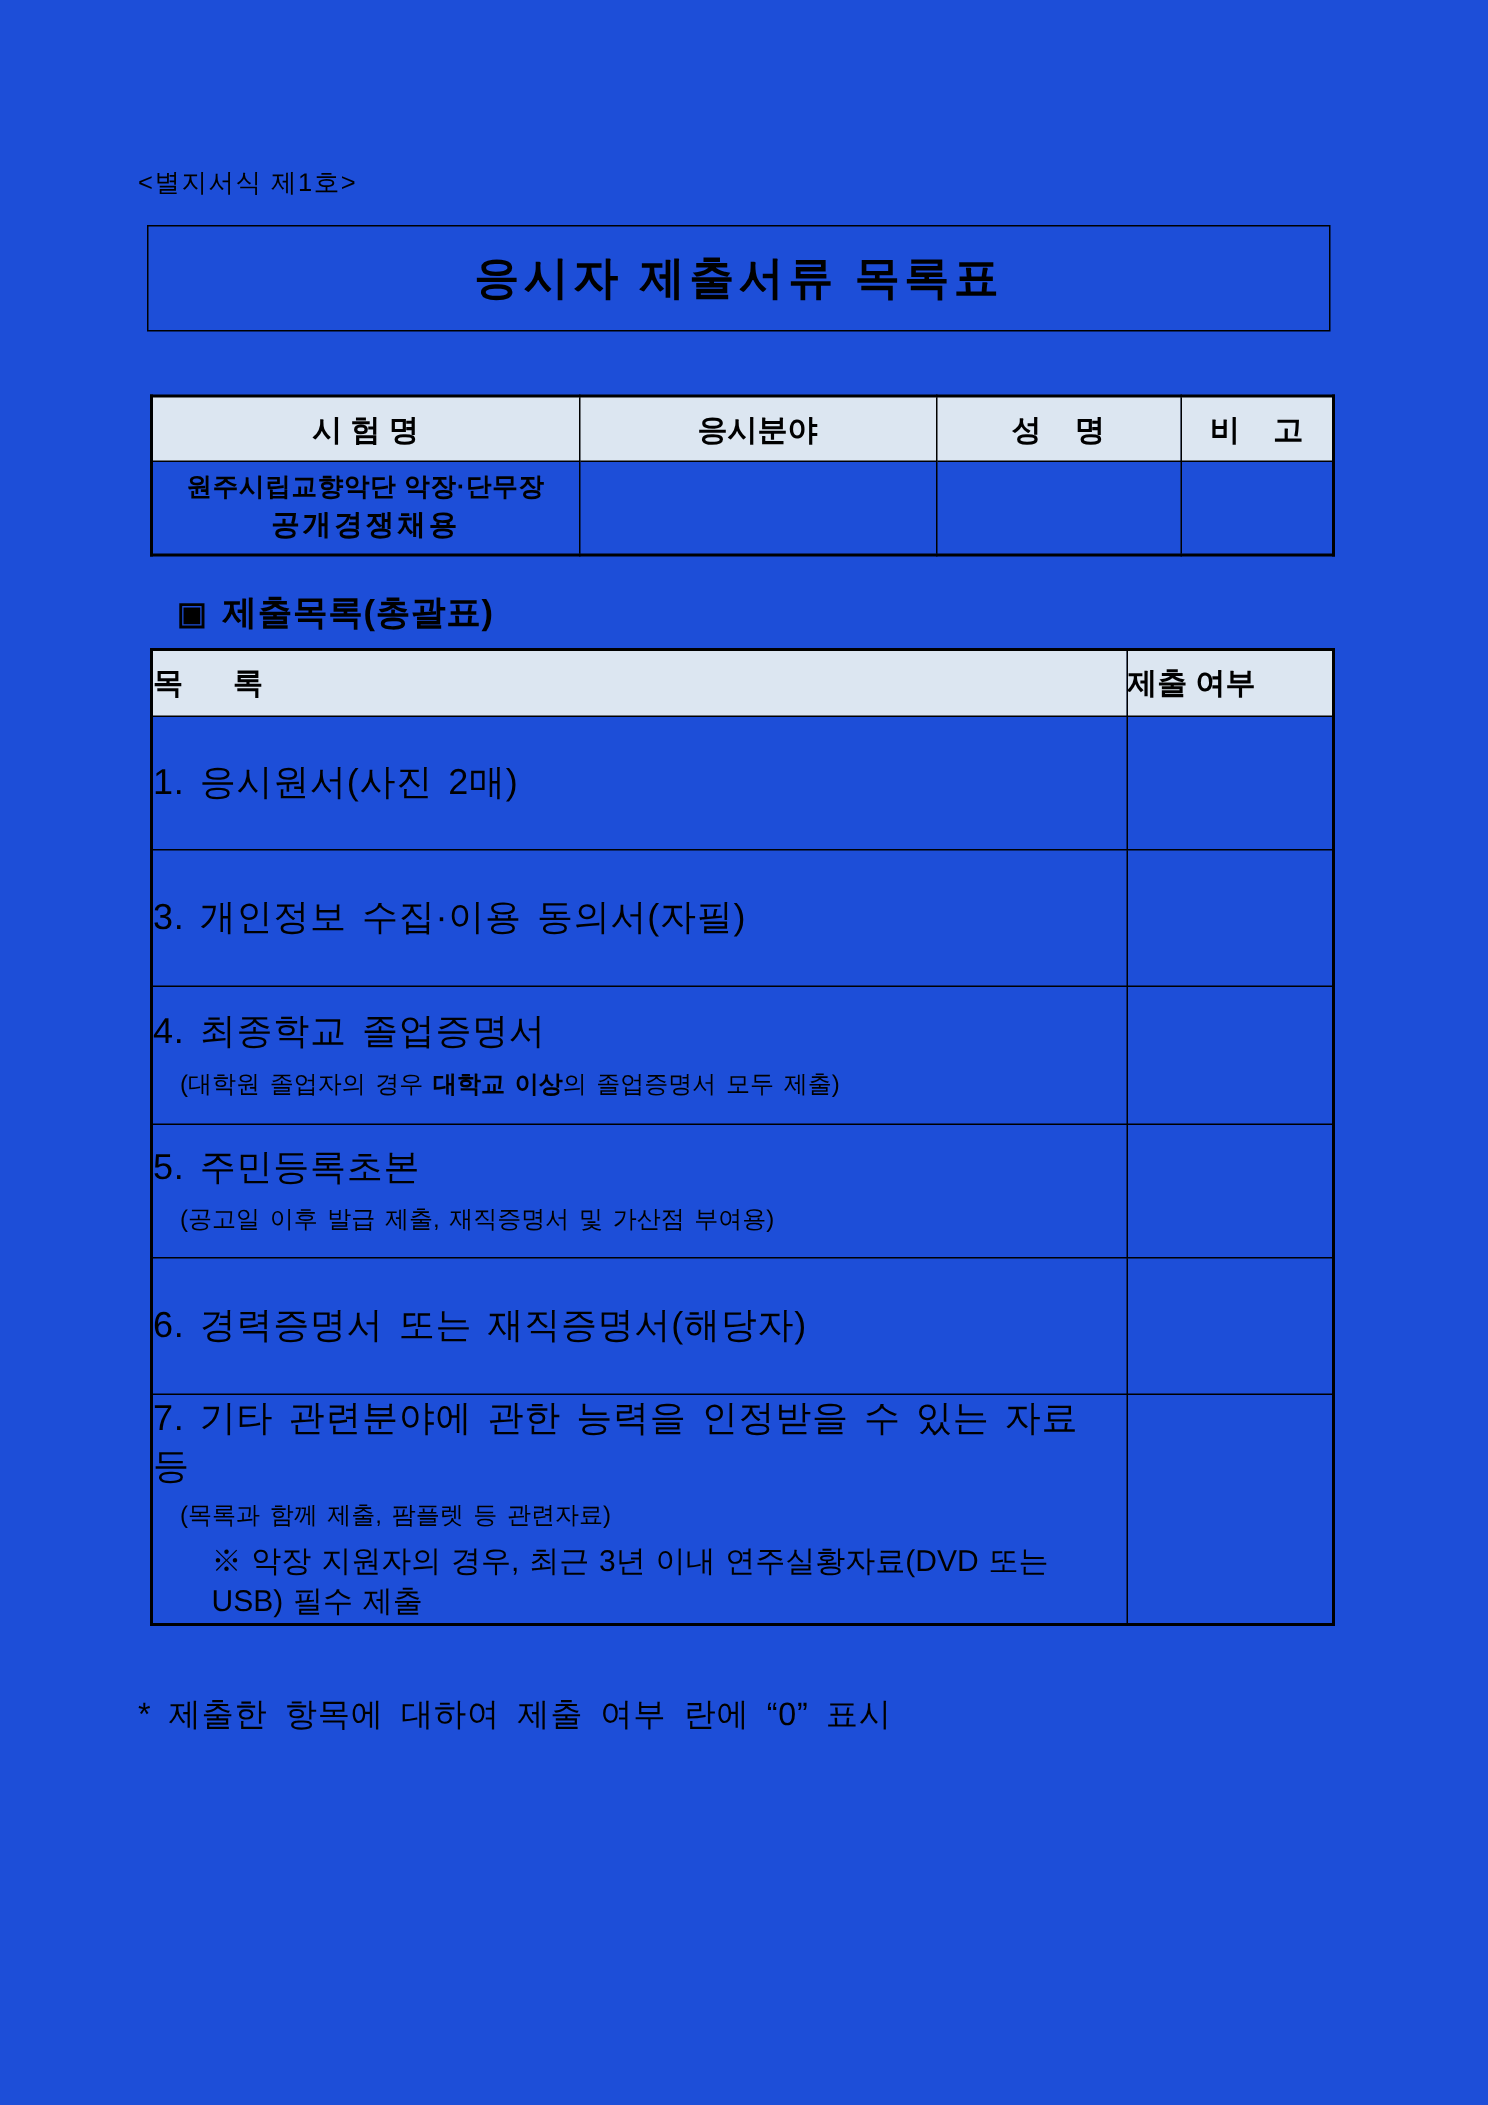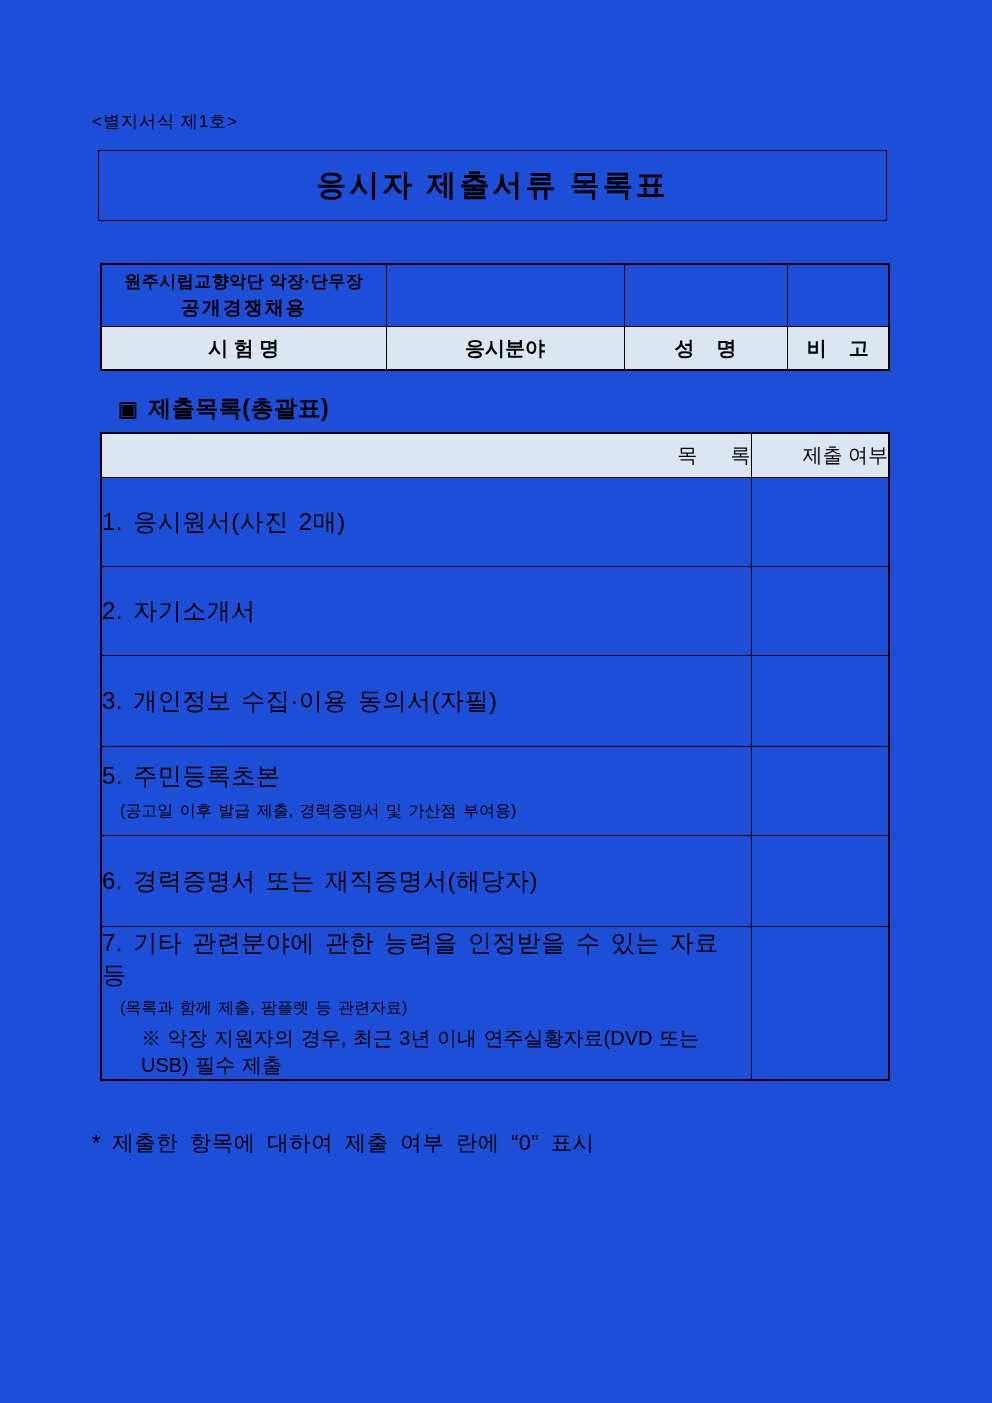--- a/index.html
+++ b/index.html
@@ -99,22 +99,22 @@
     width: 788px;
     border: 2.5px solid #000;
   }
   .checklist-table th, .checklist-table td {
     border: 1px solid #000;
     padding: 0;
   }
   .checklist-table th {
     height: 43px;
     font-size: 20px;
-    font-weight: normal;
-    text-align: right;
+    font-weight: bold;
+    text-align: left;
     white-space: pre;
     margin-top: 44px;
   }
   .item-cell {
     vertical-align: middle;
     padding: 6px 10px 6px 16px;
   }
   .item-title {
     font-size: 24px;
     letter-spacing: 0.5px;
@@ -161,33 +161,33 @@
 
   <table class="info-table">
     <colgroup>
       <col style="width:285px">
         <col style="width:238px">
         <col style="width:163px">
         <col style="width:102px">
     </colgroup>
     <tbody>
         <tr>
-      <td>
-        <div class="exam-name-line1">원주시립교향악단 악장·단무장</div>
-        <div class="exam-name-line2">공개경쟁채용</div>
-      </td>
-      <td></td>
-      <td></td>
-      <td></td>
-    </tr>
-    <tr>
       <th class="hdr" style="background-color: rgb(220, 230, 241);">시 험 명</th>
       <th class="hdr" style="background-color: rgb(220, 230, 241);">응시분야</th>
       <th class="hdr" style="background-color: rgb(220, 230, 241);">성    명</th>
       <th class="hdr" style="background-color: rgb(220, 230, 241);">비    고</th>
+    </tr>
+    <tr>
+      <td>
+        <div class="exam-name-line1">원주시립교향악단 악장·단무장</div>
+        <div class="exam-name-line2">공개경쟁채용</div>
+      </td>
+      <td></td>
+      <td></td>
+      <td></td>
     </tr>
   </tbody>
     </table>
 
   <div class="section-heading">
     <span class="square-icon">▣</span><span>제출목록(총괄표)</span>
   </div>
 
   <table class="checklist-table">
     <colgroup>
@@ -200,39 +200,40 @@
       <th style="background-color: rgb(220, 230, 241);">제출 여부</th>
     </tr>
 
     <tr style="height:89px">
       <td class="item-cell">
         <div class="item-title">1. 응시원서(사진 2매)</div>
       </td>
       <td class="submit-cell"></td>
     </tr>
 
+
+    <tr style="height:91px">
+      <td class="item-cell">
+        <div class="item-title">3. 개인정보 수집·이용 동의서(자필)</div>
+      </td>
+      <td class="submit-cell"></td>
+    </tr>
+
+    <tr style="height:92px">
+      <td class="item-cell">
+        <div class="item-title">4. 최종학교 졸업증명서</div>
+        <div class="item-note"><span>(대학원 졸업자의 경우 </span><b>대학교 이상</b><span>의 졸업증명서 모두 제출)</span></div>
+      </td>
+      <td class="submit-cell"></td>
+    </tr>
+
     <tr style="height:89px">
       <td class="item-cell">
-        <div class="item-title">2. 자기소개서</div>
-      </td>
-      <td class="submit-cell"></td>
-    </tr>
-
-    <tr style="height:91px">
-      <td class="item-cell">
-        <div class="item-title">3. 개인정보 수집·이용 동의서(자필)</div>
-      </td>
-      <td class="submit-cell"></td>
-    </tr>
-
-
-    <tr style="height:89px">
-      <td class="item-cell">
         <div class="item-title">5. 주민등록초본</div>
-        <div class="item-note">(공고일 이후 발급 제출, 경력증명서 및 가산점 부여용)</div>
+        <div class="item-note">(공고일 이후 발급 제출, 재직증명서 및 가산점 부여용)</div>
       </td>
       <td class="submit-cell"></td>
     </tr>
 
     <tr style="height:91px">
       <td class="item-cell">
         <div class="item-title">6. 경력증명서 또는 재직증명서(해당자)</div>
       </td>
       <td class="submit-cell"></td>
     </tr>

